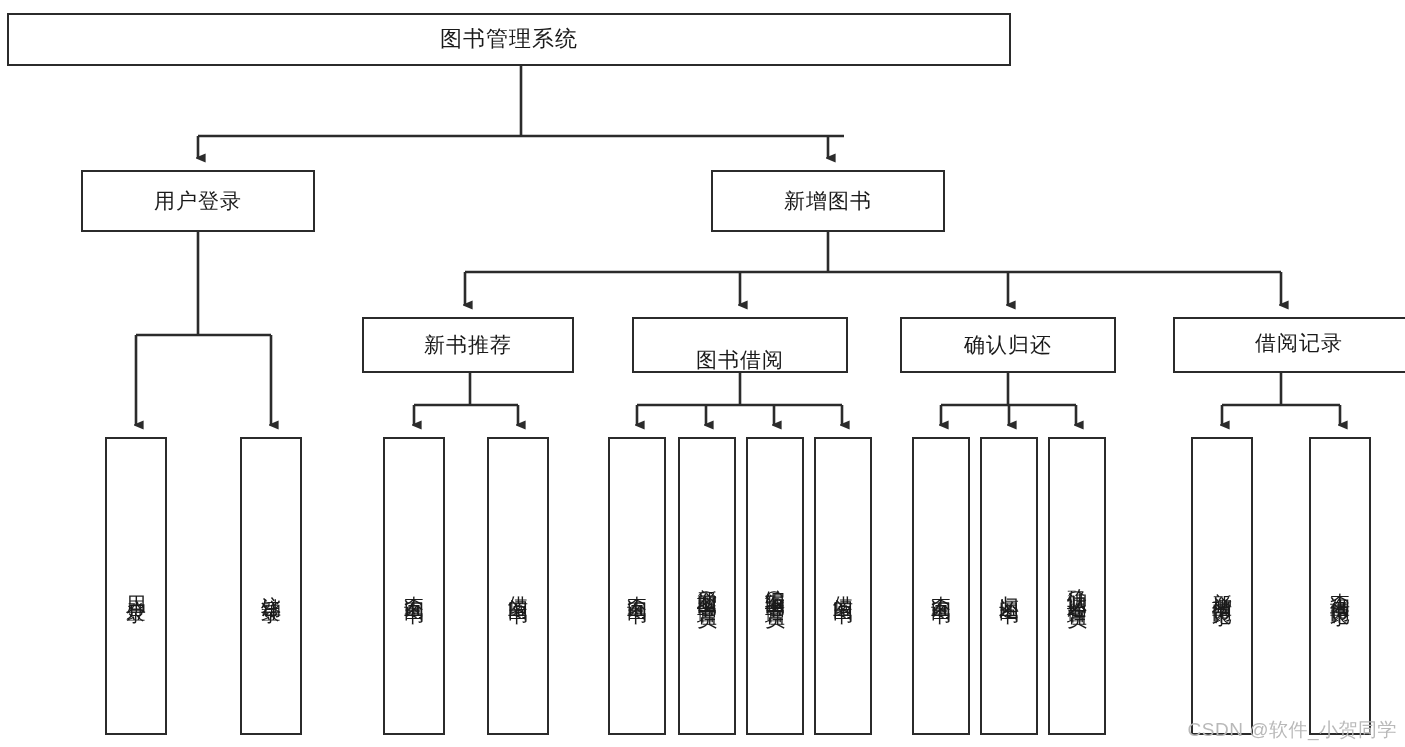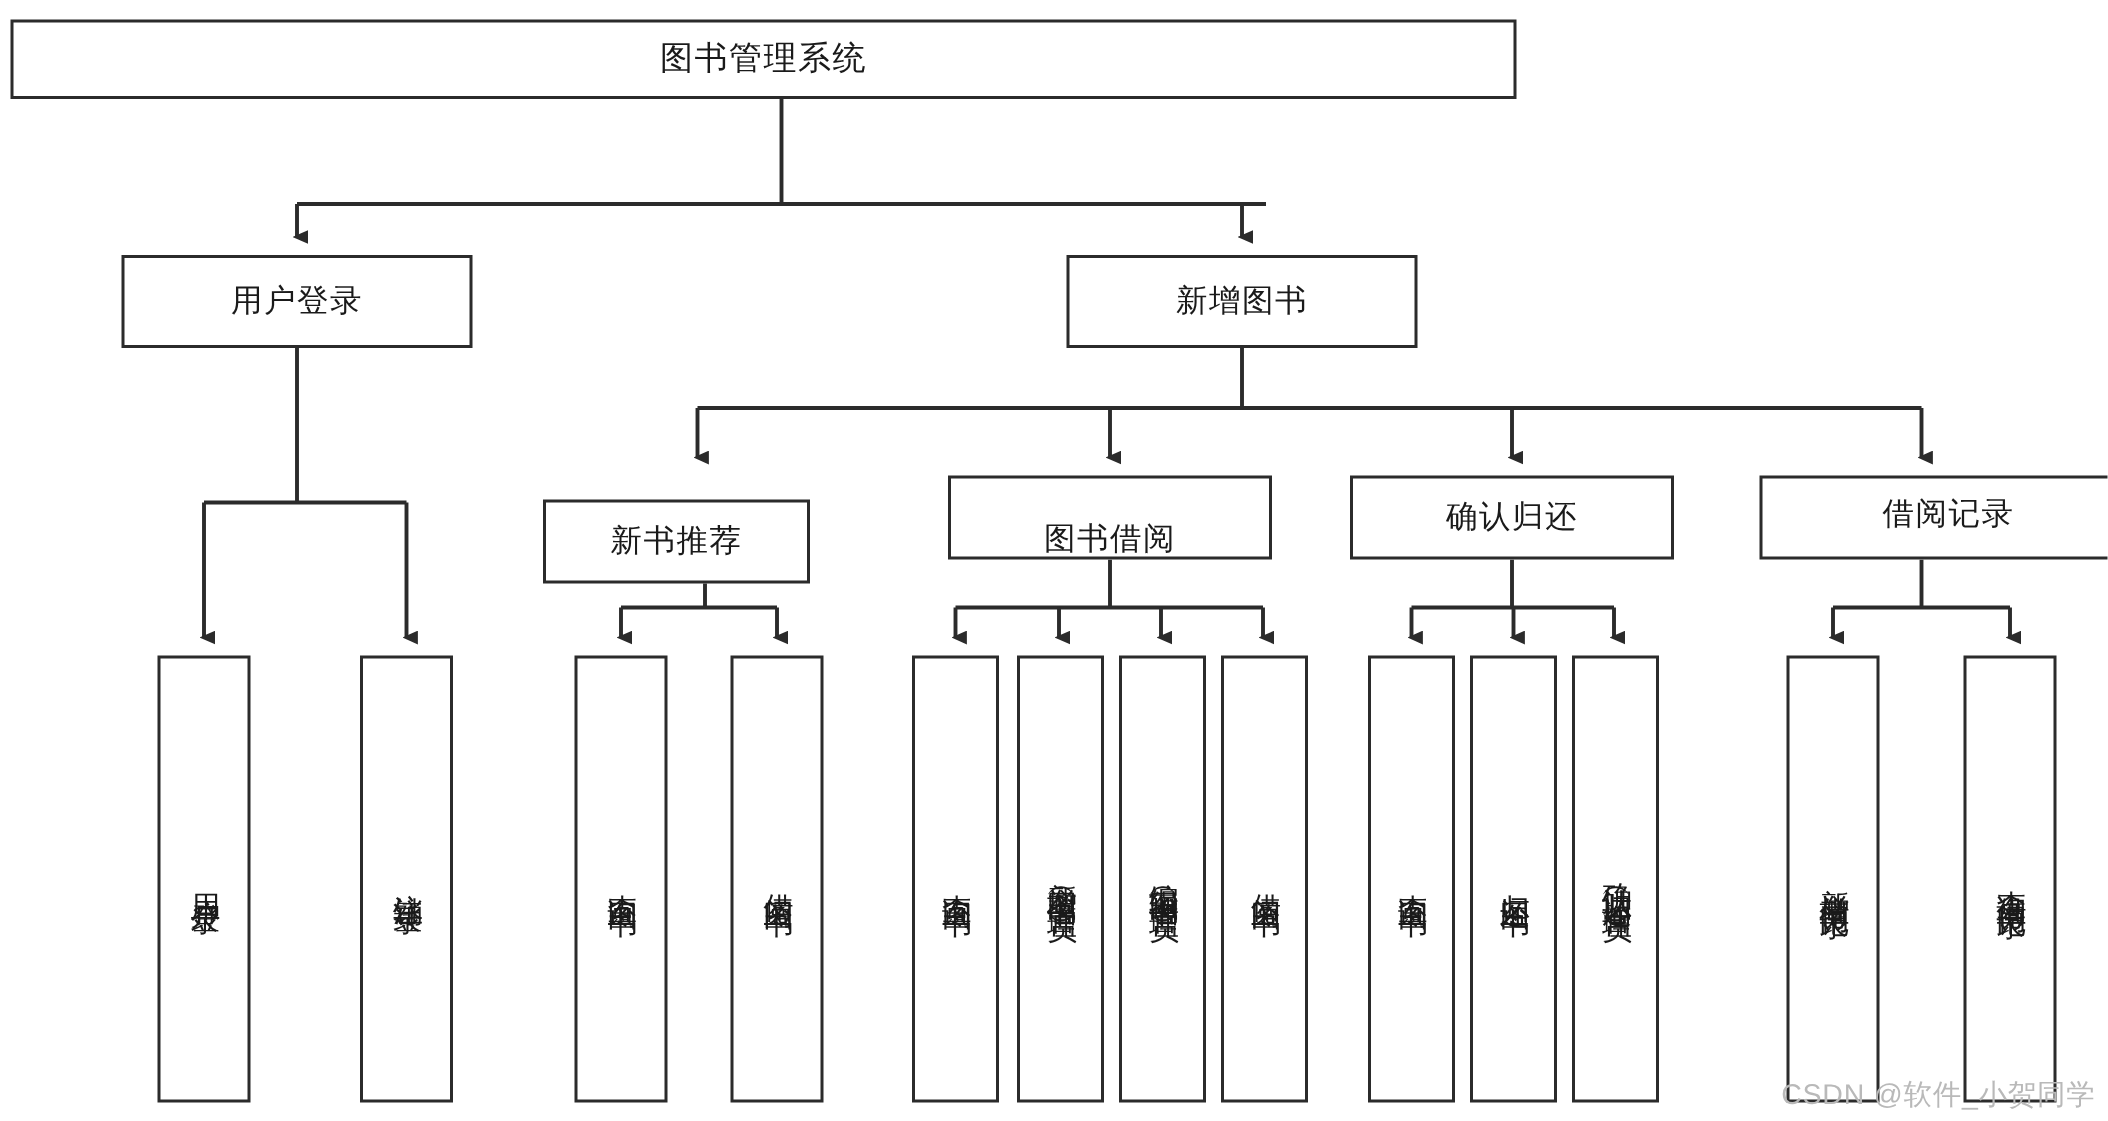--- a/index.html
+++ b/index.html
@@ -131,21 +131,21 @@
     <span class="label">图书管理系统</span>
   </div>
 
   <div class="node node-h" style="left:81px; top:170px; width:234px; height:62px;">
     <span class="label">用户登录</span>
   </div>
   <div class="node node-h" style="left:711px; top:170px; width:234px; height:62px;">
     <span class="label">新增图书</span>
   </div>
 
-  <div class="node node-h" style="left:362px; top:333px; width:178px; height:56px;">
+  <div class="node node-h" style="left:362px; top:317px; width:212px; height:56px;">
     <span class="label">新书推荐</span>
   </div>
   <div class="node node-h" style="left:632px; top:317px; width:216px; height:56px;align-items:flex-end;">
     <span class="label">图书借阅</span>
   </div>
   <div class="node node-h" style="left:900px; top:317px; width:216px; height:56px;">
     <span class="label">确认归还</span>
   </div>
   <div class="node node-h" style="left:1173px; top:317px; width:252px; height:56px;font-family:Liberation Mono, monospace;">
     <span class="label">借阅记录</span>

